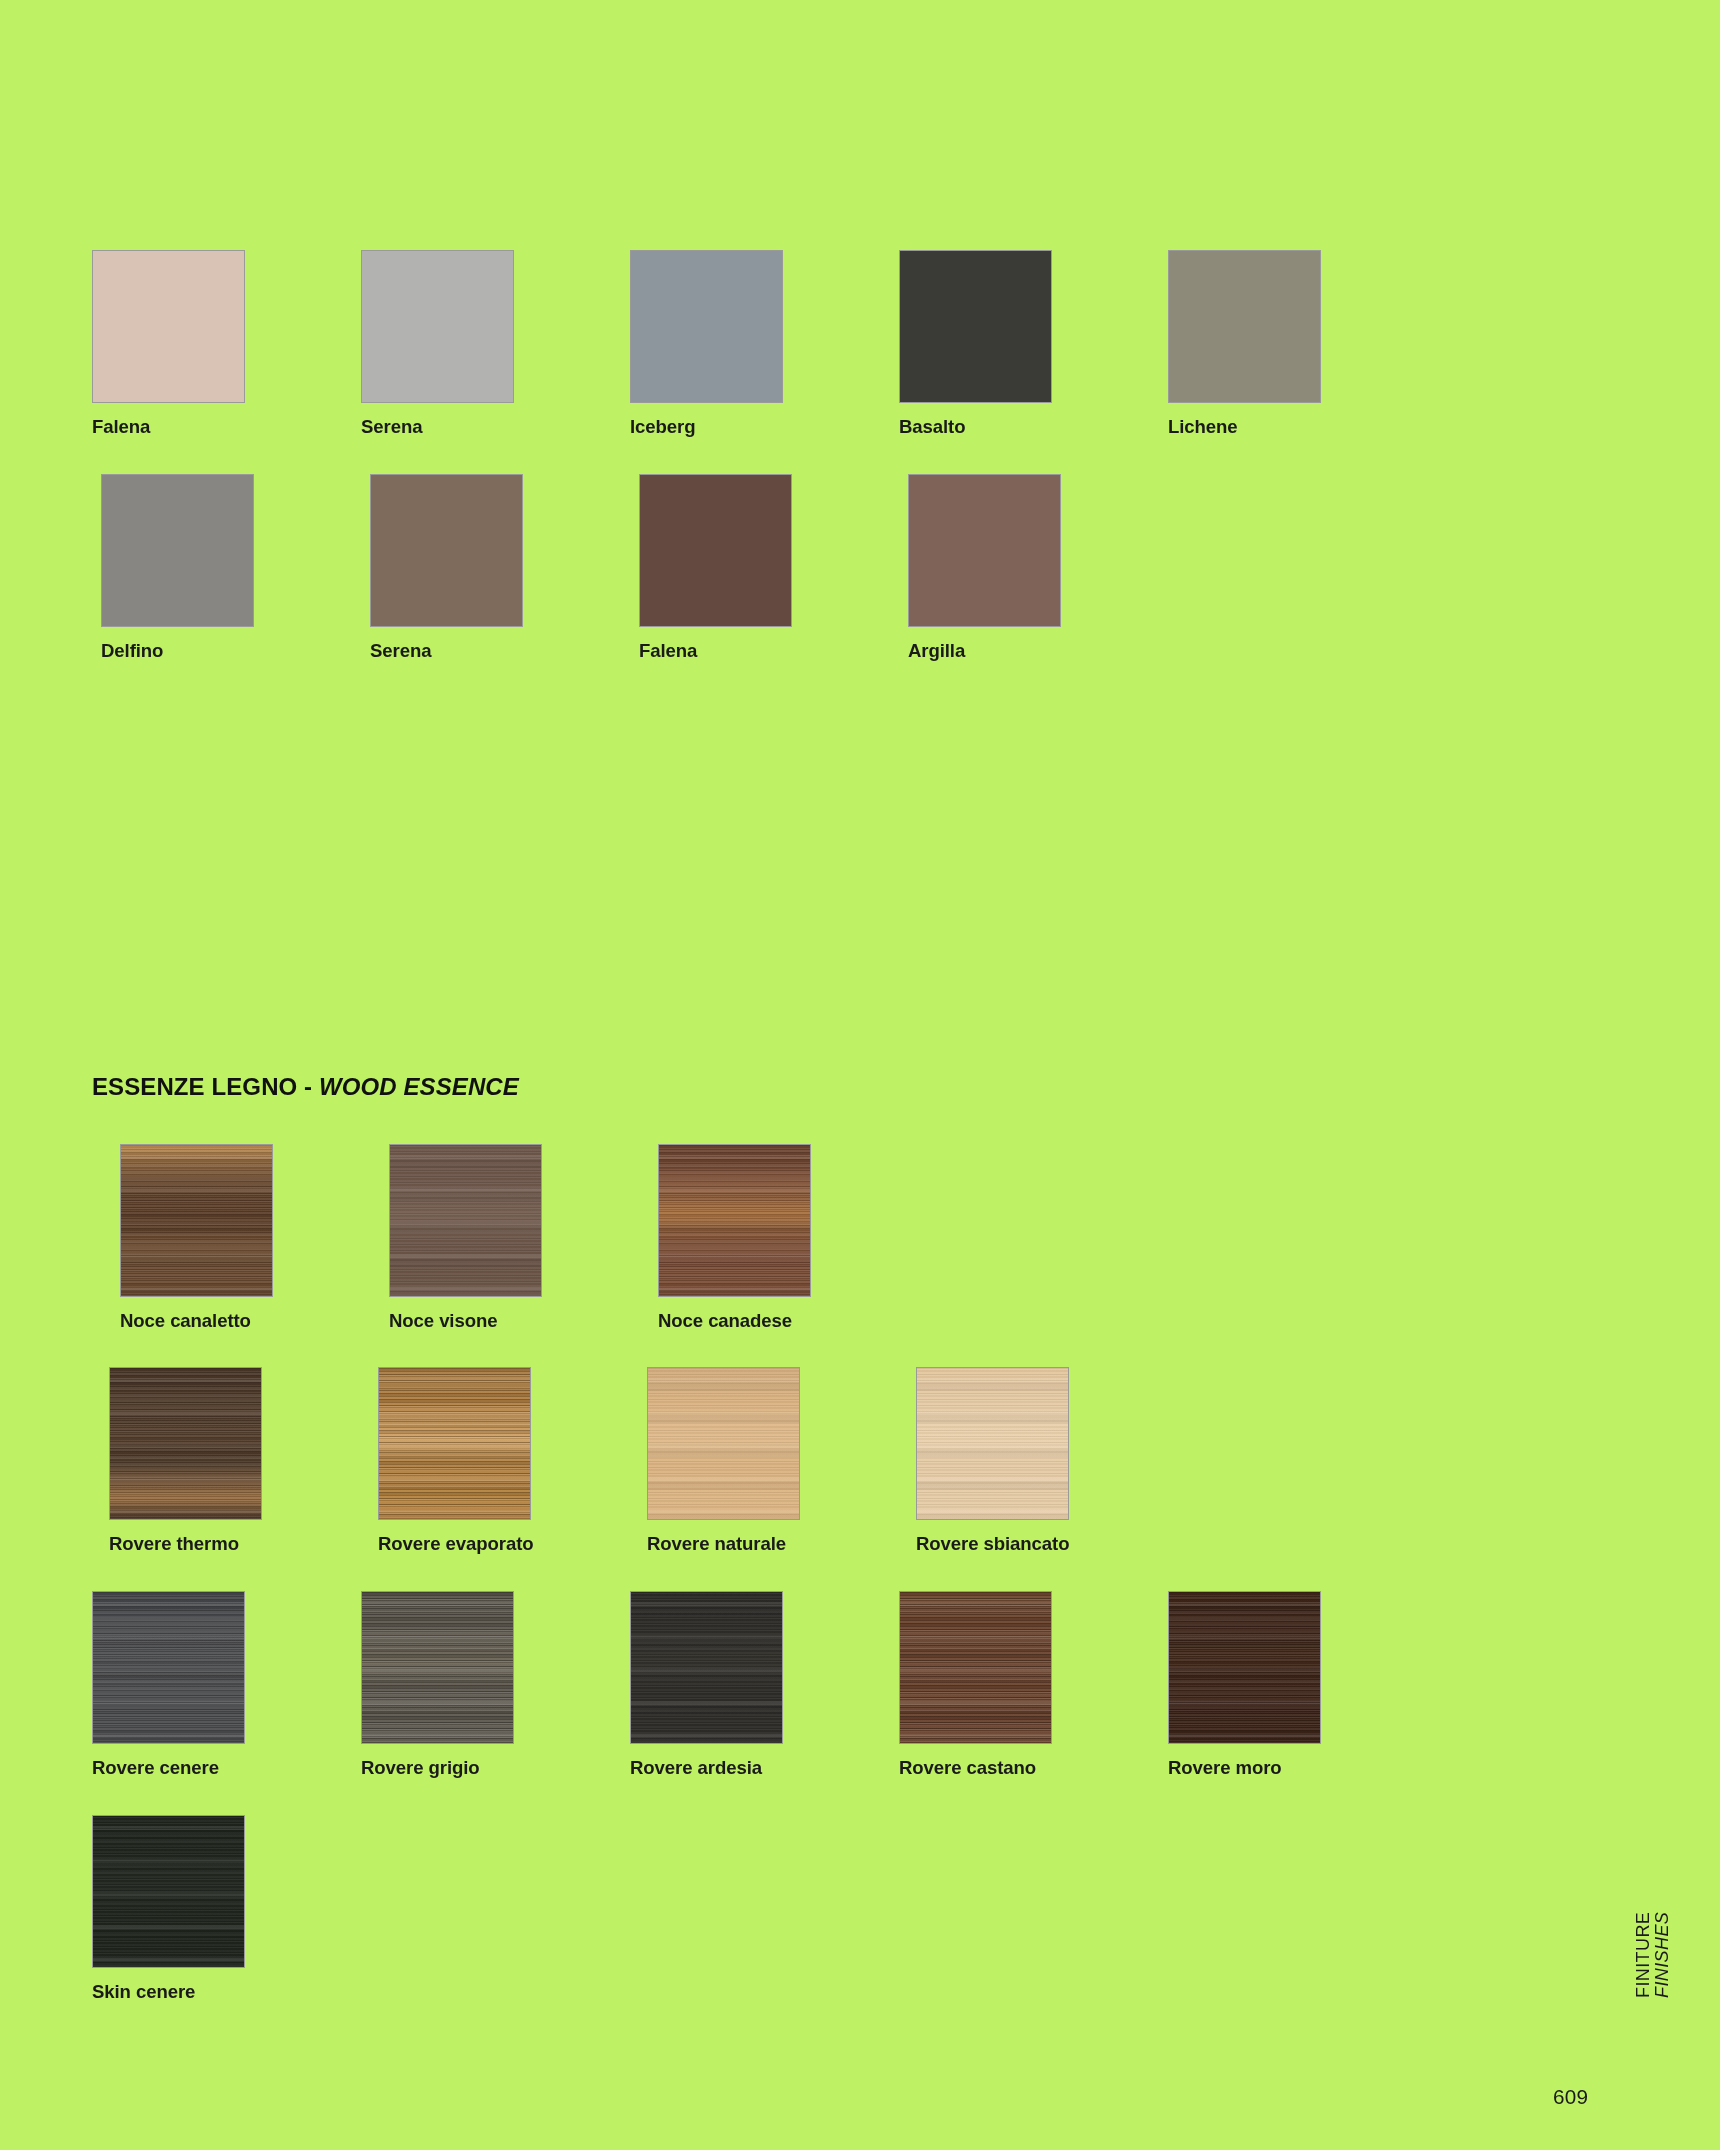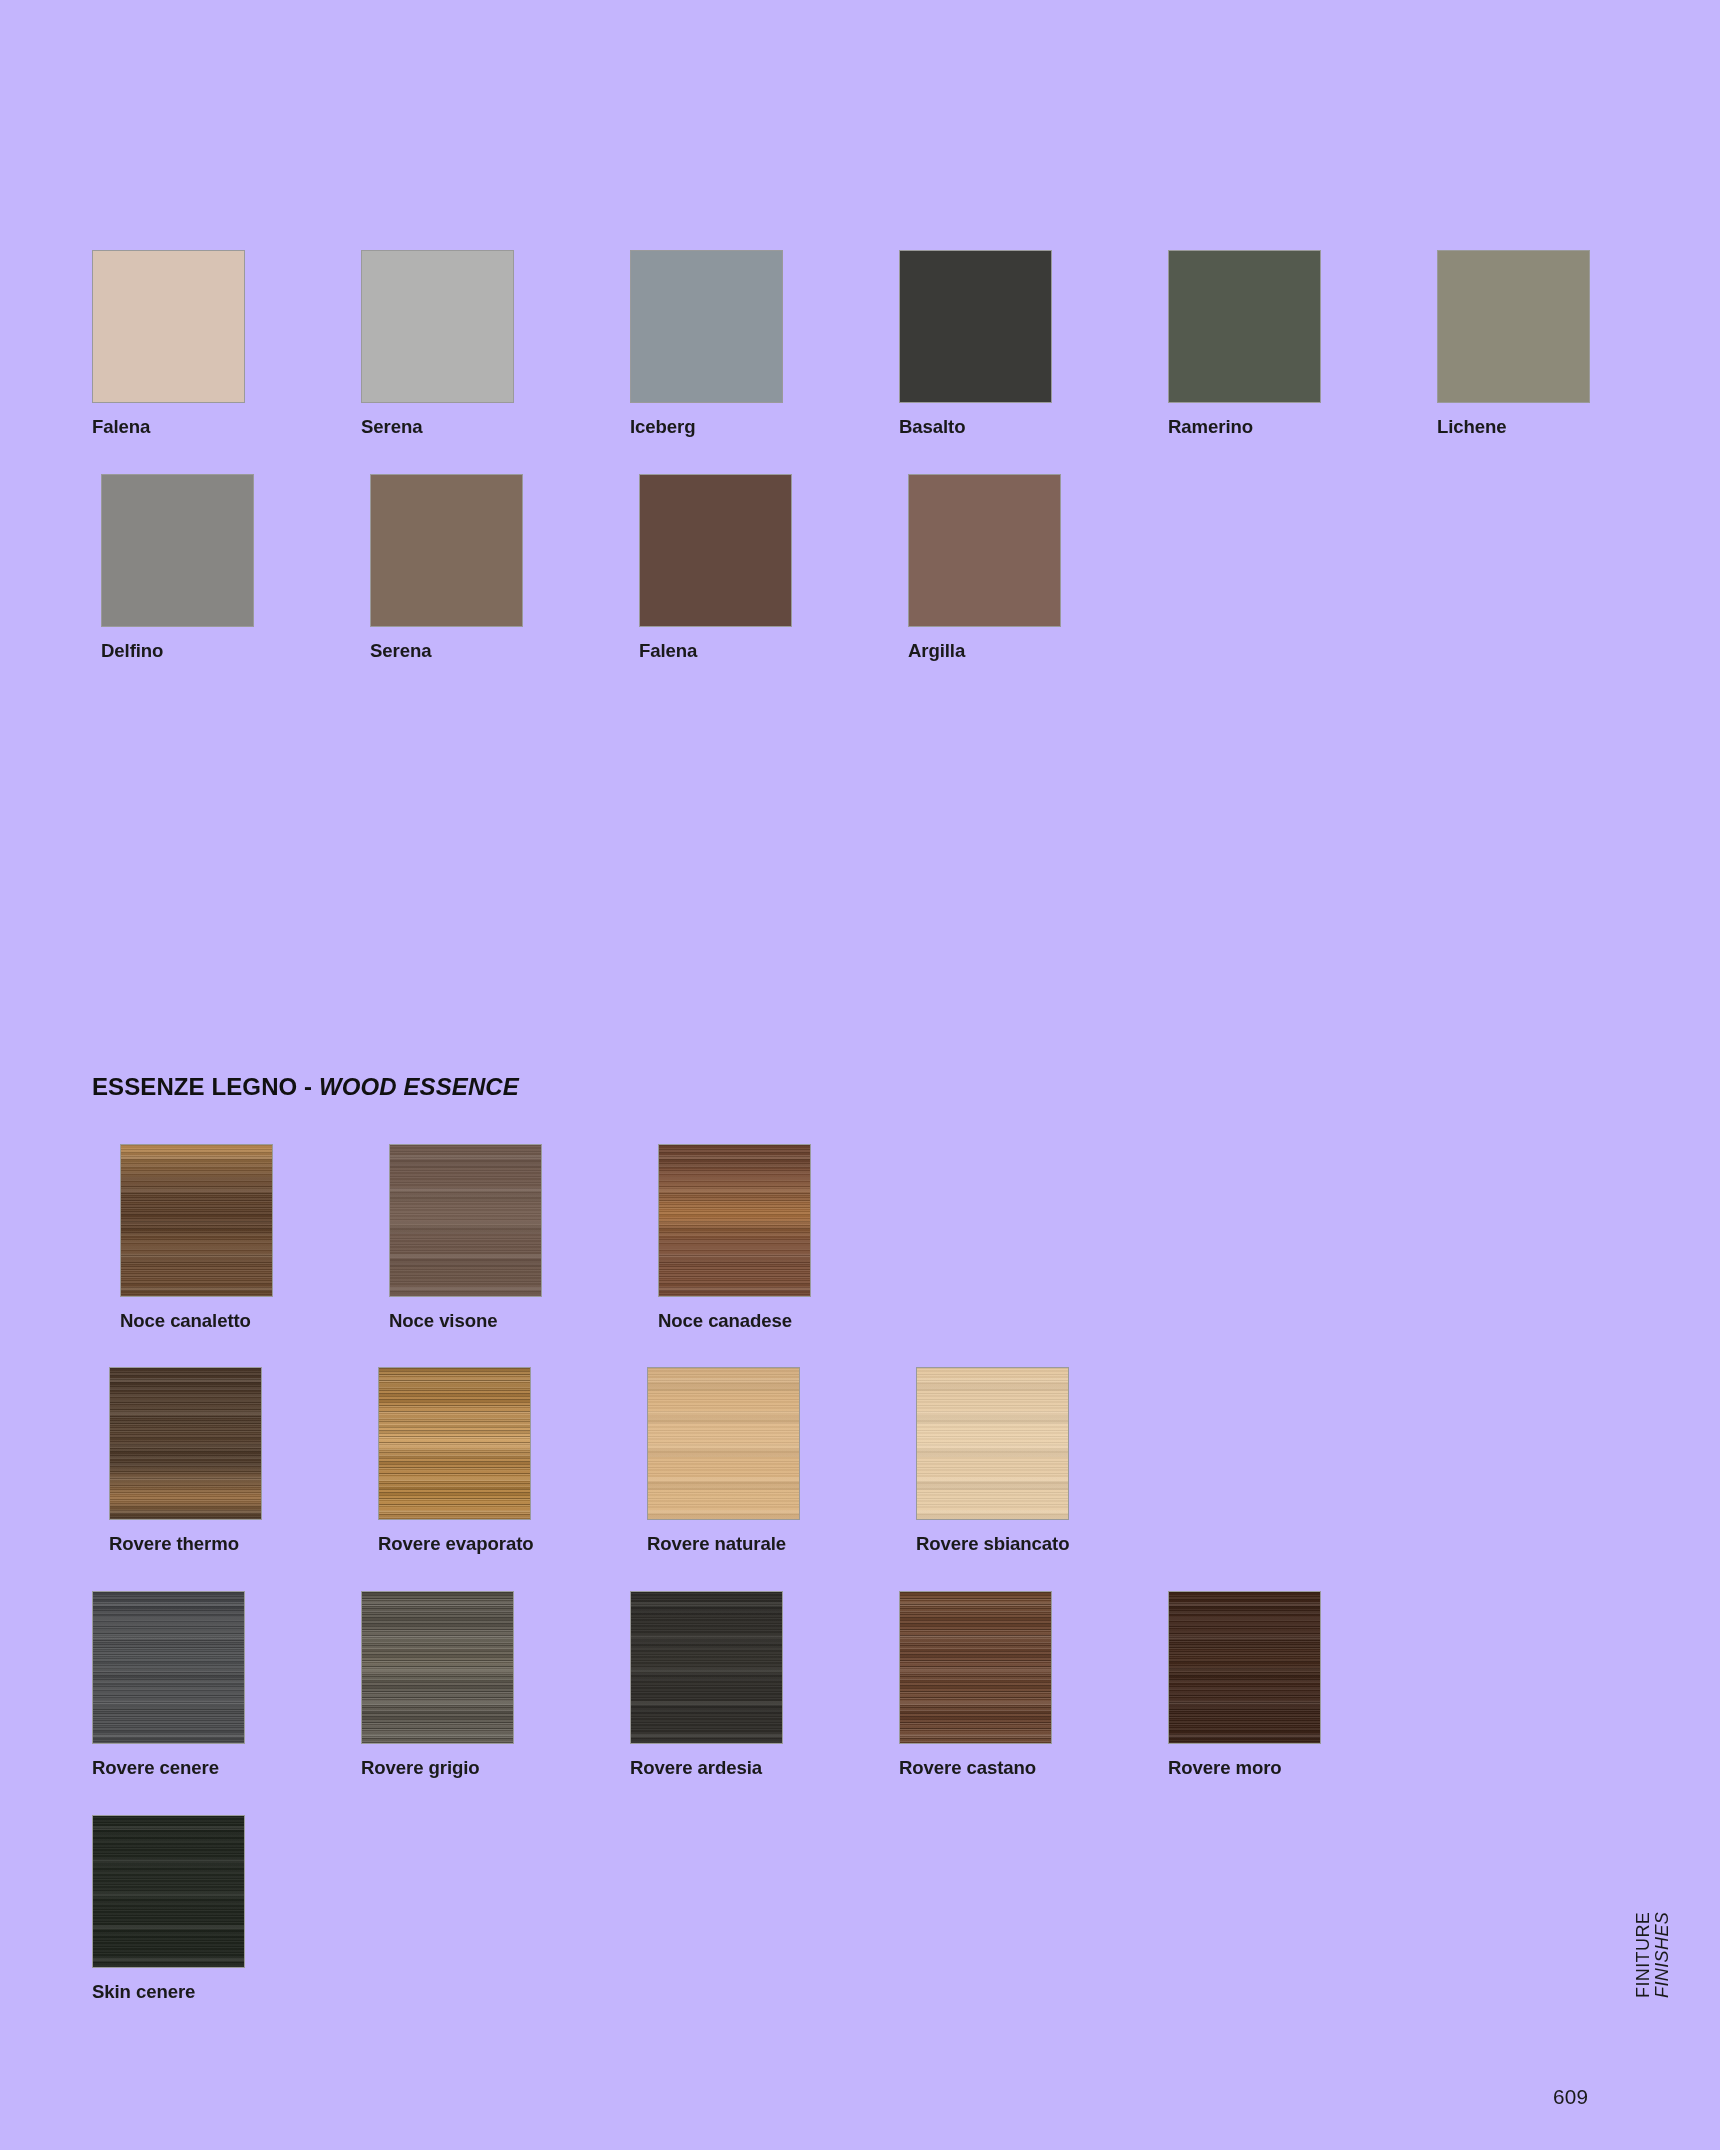--- a/index.html
+++ b/index.html
@@ -11,21 +11,21 @@
     width: 1721px;
     height: 2151px;
     position: relative;
     font-family: "Liberation Sans", sans-serif;
     -webkit-font-smoothing: antialiased;
   }
 
   .page {
     position: absolute;
     inset: 0;
-    background: #c4b5fd;
+    background: #bef264;
     overflow: hidden;
   }
 
   
   .grid {
     position: absolute;
     left: 92px;
     display: grid;
     grid-template-columns: repeat(6, 269px);
     justify-content: start;
@@ -182,24 +182,20 @@
       </div>
       <div class="cell">
         <div class="swatch" style="background: rgb(141, 150, 157);"></div>
         <div class="swatch-label">Iceberg</div>
       </div>
       <div class="cell">
         <div class="swatch" style="background: rgb(58, 58, 55);"></div>
         <div class="swatch-label">Basalto</div>
       </div>
       <div class="cell">
-        <div class="swatch" style="background: rgb(84, 90, 78);"></div>
-        <div class="swatch-label">Ramerino</div>
-      </div>
-      <div class="cell">
         <div class="swatch" style="background: rgb(141, 138, 121);"></div>
         <div class="swatch-label">Lichene</div>
       </div>
     </div>
   <div class="grid" id="solid-row-2">
       <div class="cell">
         <div class="swatch" style="background: rgb(135, 134, 131);"></div>
         <div class="swatch-label">Delfino</div>
       </div>
       <div class="cell">

